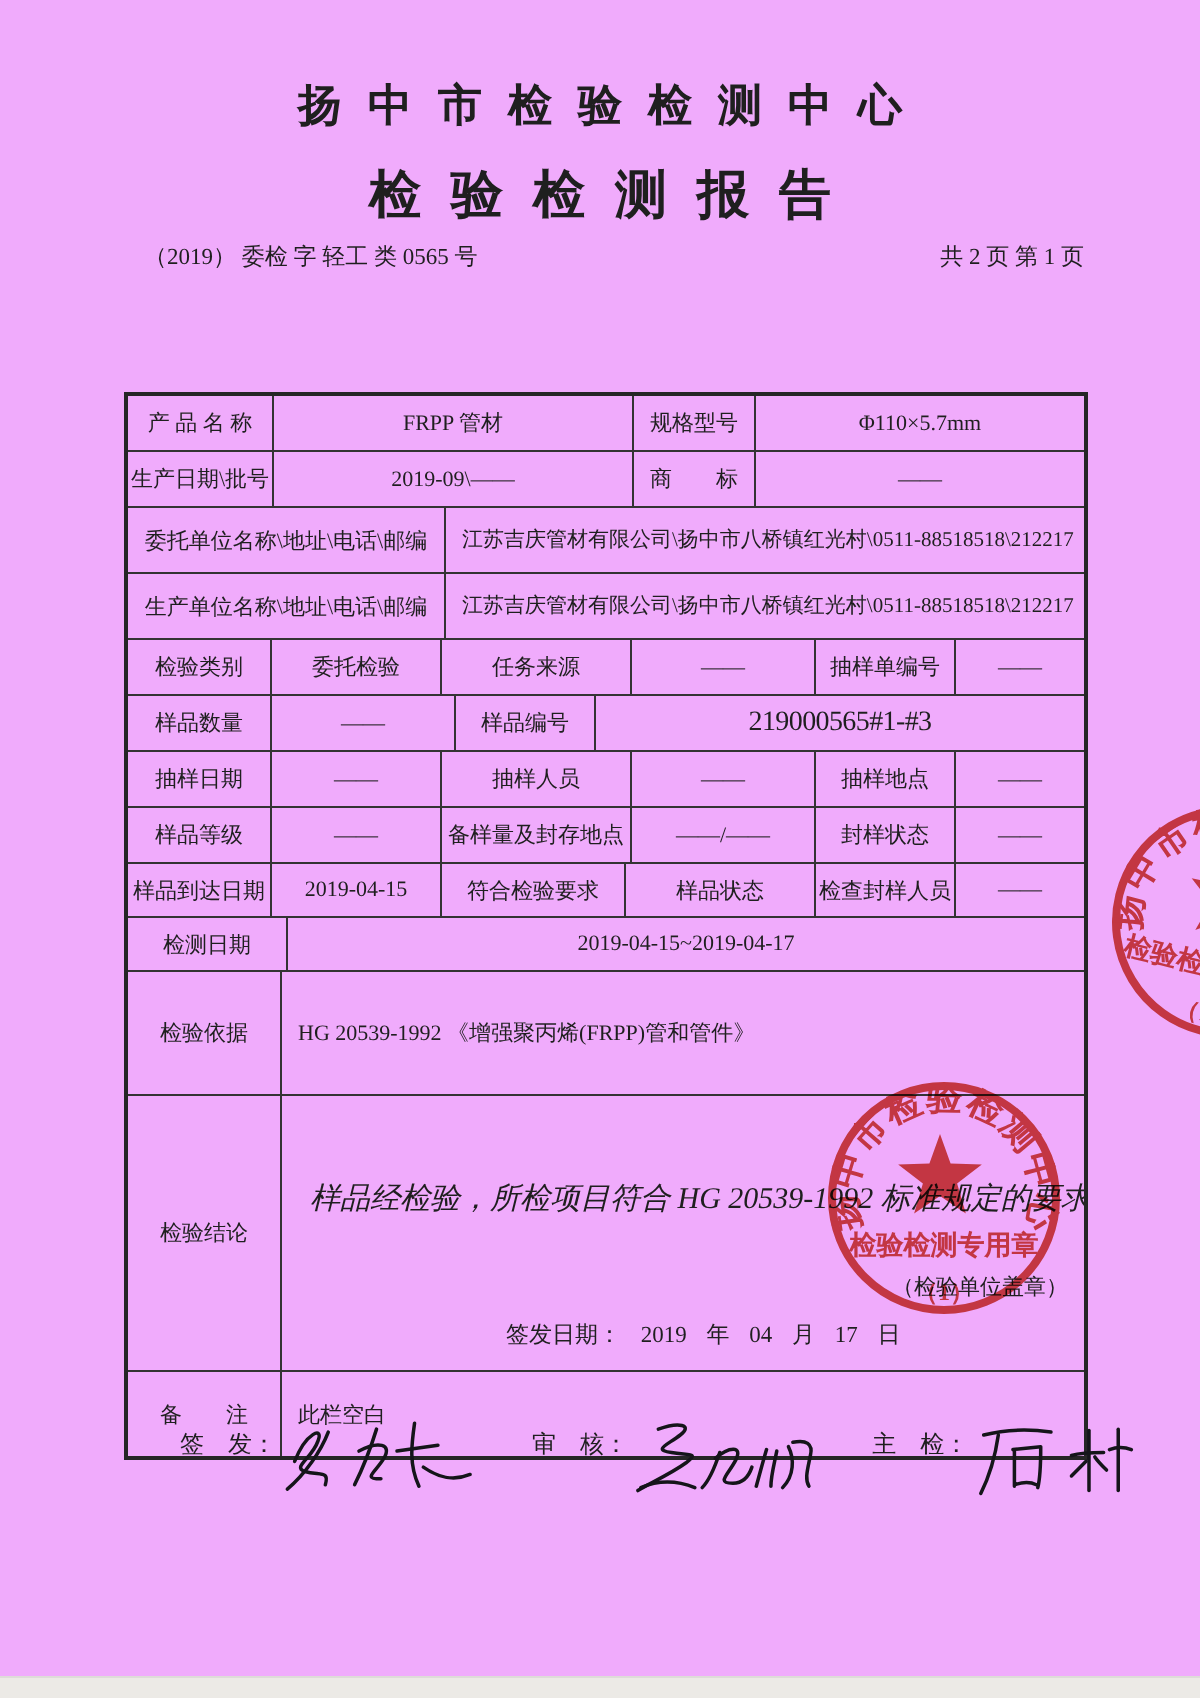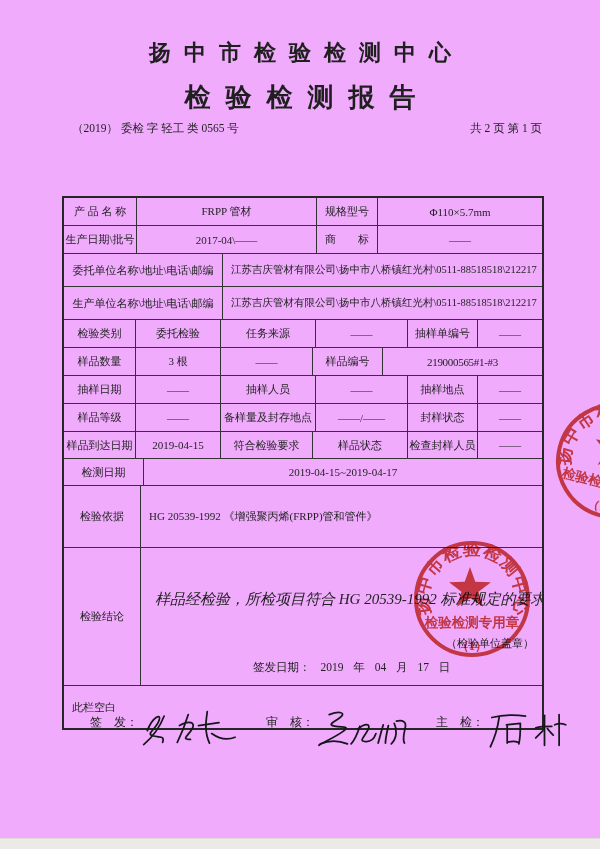--- a/index.html
+++ b/index.html
@@ -36,21 +36,21 @@
   }
   .cell:last-child{ border-right:none;}
   .cell.left{ justify-content:flex-start; padding-left:8px;}
   .h28{height:28px}.h33{height:33px}.h27{height:27px}.h62{height:62px}
   .h138{height:138px}.h42{height:42px}
   .wA{width:73px}.wB{width:180px}.wC{width:61px}
   .wLab{width:159px}
   .w1{width:72px}.w2{width:85px}.w3{width:95px}.w4{width:92px}.w5{width:70px}
   .wDate{width:80px}.wK{width:77px}
   .grow{flex:1}
-  .tiny{font-size:11px; letter-spacing:-0.3px;}
+  .tiny{font-size:14px; letter-spacing:-0.3px;}
   .longv{font-size:10.5px;}
   .conc{ position:relative; justify-content:flex-start; align-items:flex-start;}
   .conc-text{ position:absolute; top:42px; left:14px; font-size:15px;font-style:italic;}
   .stamp-note{ position:absolute; top:88px; right:8px; font-size:11px;}
   .sign-date{ position:absolute; top:112px; left:112px; font-size:11.5px; word-spacing:7px;text-align:center;}
   
   .sig-row{ position:absolute; top:698px; left:64px; width:506px;
     display:flex; align-items:flex-start;}
   .sig-label{ font-size:12px; margin-top:16px; white-space:nowrap;margin-left:26px;}
   .sig-svg{ margin:0 2px;}
@@ -76,21 +76,21 @@
 
   <div class="tbl">
     <div class="row h28">
       <div class="cell wA">产 品 名 称</div>
       <div class="cell wB">FRPP 管材</div>
       <div class="cell wC">规格型号</div>
       <div class="cell grow">Φ110×5.7mm</div>
     </div>
     <div class="row h28">
       <div class="cell wA">生产日期\批号</div>
-      <div class="cell wB">2017-04\——</div>
+      <div class="cell wB">2019-09\——</div>
       <div class="cell wC">商　　标</div>
       <div class="cell grow">——</div>
     </div>
     <div class="row h33">
       <div class="cell wLab">委托单位名称\地址\电话\邮编</div>
       <div class="cell grow left longv">江苏吉庆管材有限公司\扬中市八桥镇红光村\0511-88518518\212217</div>
     </div>
     <div class="row h33">
       <div class="cell wLab">生产单位名称\地址\电话\邮编</div>
       <div class="cell grow left longv">江苏吉庆管材有限公司\扬中市八桥镇红光村\0511-88518518\212217</div>
@@ -98,21 +98,20 @@
     <div class="row h28">
       <div class="cell w1">检验类别</div>
       <div class="cell w2">委托检验</div>
       <div class="cell w3">任务来源</div>
       <div class="cell w4">——</div>
       <div class="cell w5">抽样单编号</div>
       <div class="cell grow">——</div>
     </div>
     <div class="row h28">
       <div class="cell w1">样品数量</div>
-      <div class="cell w2">3 根</div>
       <div class="cell w4">——</div>
       <div class="cell w5">样品编号</div>
       <div class="cell grow tiny">219000565#1-#3</div>
     </div>
     <div class="row h28">
       <div class="cell w1">抽样日期</div>
       <div class="cell w2">——</div>
       <div class="cell w3">抽样人员</div>
       <div class="cell w4">——</div>
       <div class="cell w5">抽样地点</div>
@@ -147,20 +146,21 @@
       <div class="cell grow conc">
         <span class="conc-text">样品经检验，所检项目符合 HG 20539-1992 标准规定的要求</span>
         <span class="stamp-note">（检验单位盖章）</span>
         <span class="sign-date">
           <span>签发日期：</span>
           <span>2019 年 04 月 17 日</span>
         </span>
       </div>
     </div>
     <div class="row h42">
+      <div class="cell wK">备　　注</div>
       <div class="cell grow left">此栏空白</div>
     </div>
   </div>
 
   <div class="sig-row">
     <span class="sig-label">签　发：</span>
     <svg class="sig-svg" width="134" height="58" viewBox="0 0 134 58" aria-label="张轶">
       <path d="M10,34 C18,14 30,10 26,20 C22,32 8,38 17,41 C27,44 34,40 31,50"></path>
       <path d="M33,14 C28,27 17,43 5,53"></path>
       <path d="M66,12 C62,25 57,38 51,50"></path>

